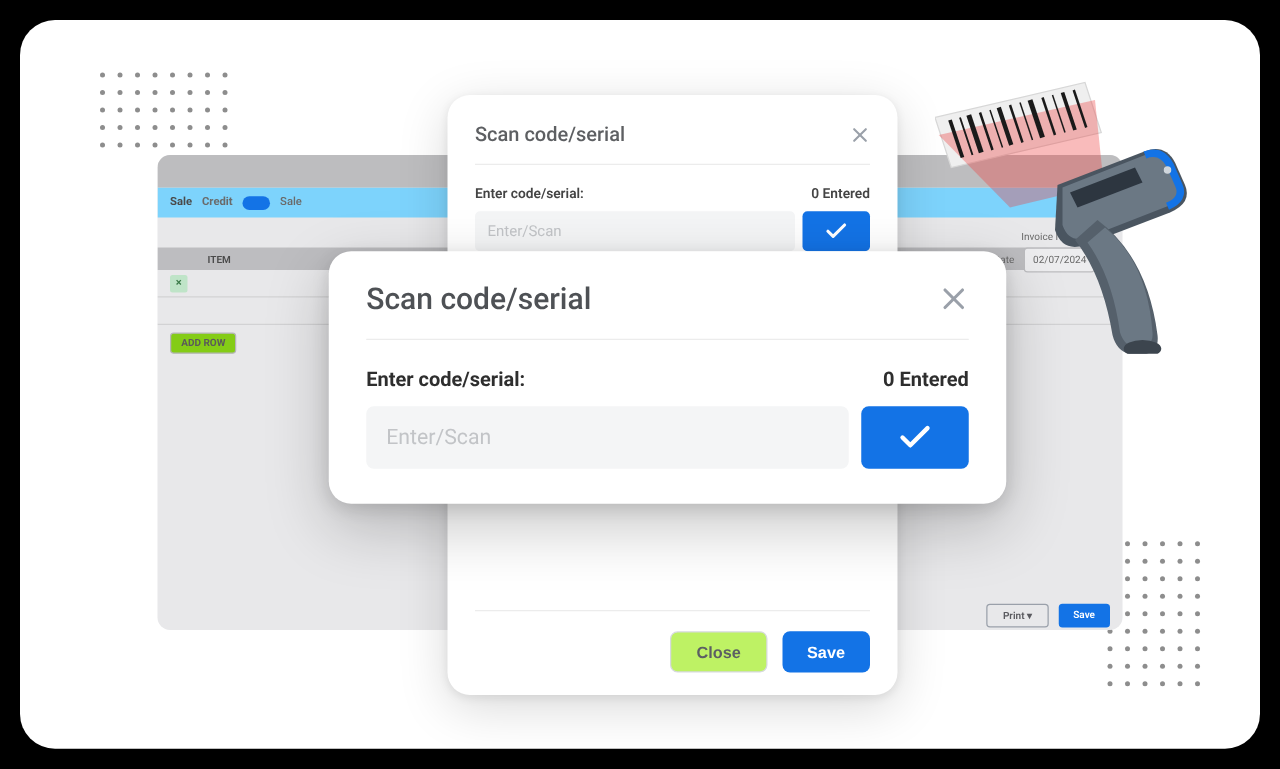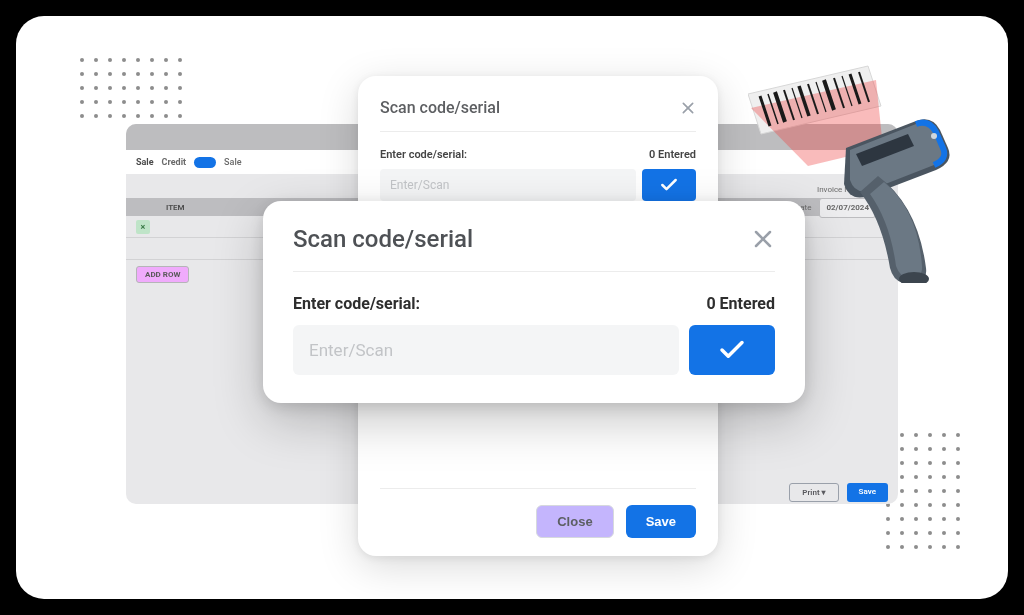--- a/index.html
+++ b/index.html
@@ -50,21 +50,21 @@
     border-radius: 10px;
     overflow: hidden;
     filter: blur(0.2px);
   }
   .bg-app .topbar {
     background: #bdbdbf;
     height: 26px;
     position: relative;
   }
   .bg-app .sale-row {
-    background: #ffffff;
+    background: #7dd3fc;
     height: 24px;
     display: flex;
     align-items: center;
     padding: 0 10px;
     font-size: 9px;
     font-weight: 700;
     color: #4a4a4a;
     gap: 8px;
   }
   .sale-row .toggle {
@@ -91,21 +91,21 @@
   .bg-app .right-meta {
     position: absolute;
     right: 10px; top: 58px;
     font-size: 8px;
     color: #6a6a6a;
     text-align: right;
     line-height: 16px;
   }
   .right-meta .datebox {
     background: #ededef; border:1px solid #bcbcbf; border-radius:3px;
-    padding: 1px 6px; display:inline-block; margin-left:6px;font-weight:bold;
+    padding: 1px 6px; display:inline-block; margin-left:6px;
   }
   .bg-app .table-head {
     margin-top: 24px;
     background: #bdbdc0;
     height: 18px;
     font-size: 8px;
     color: #4a4a4a;
     display: flex; align-items: center;
     padding: 0 10px;
     gap: 12px;
@@ -123,21 +123,21 @@
     display:flex; align-items:center; justify-content:center;
   }
   .bg-app .add-row {
     margin: 6px 10px;
     border: 1px solid #b5b5b8;
     border-radius: 3px;
     font-size: 8px; font-weight: 700;
     color: #5a5a5a;
     padding: 3px 8px;
     display: inline-block;
-    background: #f0abfc;
+    background: #84cc16;
   }
   .bg-app .side-links {
     position: absolute;
     left: 18px; top: 318px;
     font-size: 8px;
     color: #6e6e6e;
     line-height: 16px;
   }
   .bg-app .bottom-bar {
     position: absolute;
@@ -205,21 +205,21 @@
   }
   .btn {
     border-radius: 6px;
     font-size: 13px;
     font-weight: 600;
     padding: 8px 20px;
     cursor: pointer;
     border: none;
   }
   .btn.ghost {
-    background:#c4b5fd; border:1px solid #d6d9dd; color:#5c5f63;
+    background:#bef264; border:1px solid #d6d9dd; color:#5c5f63;
   }
   .btn.primary {
     background:#1373e6; color:#fff;
   }
 
   
   .modal-front {
     position: absolute;
     top: 185px;
     left: 247px;

